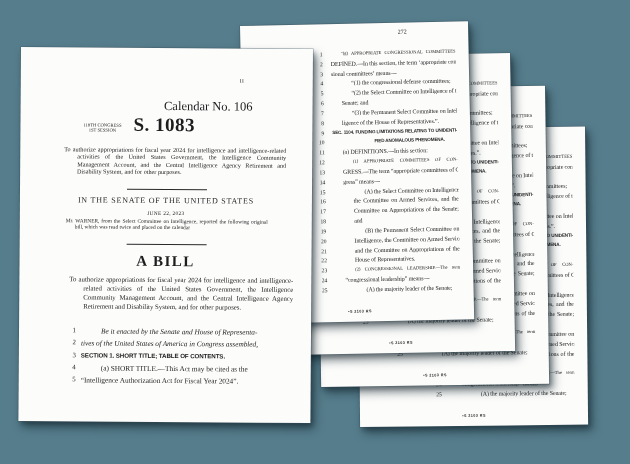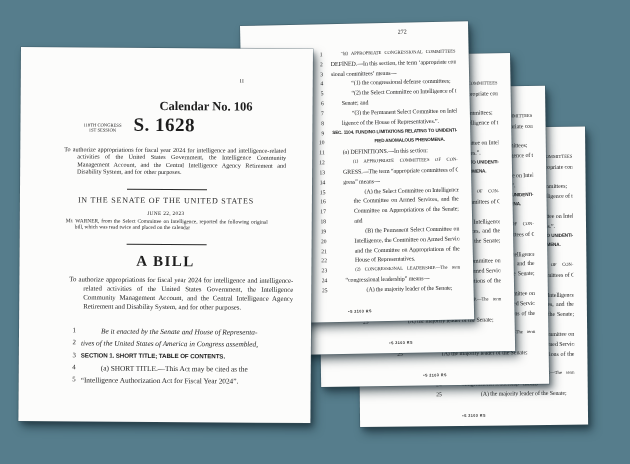--- a/index.html
+++ b/index.html
@@ -11,21 +11,21 @@
     position:absolute; background:#fcfcfb; color:#1d1d1d;
     transform-origin:top left;
     box-shadow: 0 0 0 0.6px rgba(60,82,92,.5),
                 4px 6px 10px rgba(12,28,36,.52),
                 2px 3px 4px rgba(12,28,36,.3);
   }
 
   
   #cover { left:21px; top:47px; width:292px; height:374px; transform:rotate(0.4deg); z-index:50; }
   .marker { position:absolute; left:219px; top:29px; font-size:5.5px; letter-spacing:.5px; }
-  .calendar { position:absolute; top:51px; right:60px; font-size:12.5px; font-weight:bold; }
+  .calendar { position:absolute; top:51px; right:60px; font-size:12.5px; font-weight:normal; }
   .congress { position:absolute; left:54px; top:75px; width:56px; text-align:center; font-size:4.6px; line-height:5.4px; }
   .billnum { position:absolute; left:113px; top:66px; font-size:19px; font-weight:bold; letter-spacing:.5px; }
   .preamble1 { position:absolute; left:44px; top:98px; width:222px; font-size:6.2px; line-height:7.4px;
                text-align:justify; padding-left:13px; text-indent:-13px; }
   .rule { position:absolute; left:107px; width:80px; height:1px; background:#2a2a2a; }
   .rule1 { top:141px; } .rule2 { top:196px; }
   .senate { position:absolute; top:148px; left:0; right:0; text-align:center; font-size:8px; letter-spacing:.8px; }
   .dateline { position:absolute; top:162px; left:0; right:0; text-align:center; font-size:5.4px; letter-spacing:.3px; }
   .reported { position:absolute; top:170px; left:46px; width:202px; font-size:5.4px; line-height:6.3px;
               text-align:justify; padding-left:9px; text-indent:-9px; }
@@ -68,21 +68,21 @@
 
 <div class="scene" style="background: rgb(86, 125, 140);">
 
   <div class="page" id="cover">
     <div class="marker">II</div>
     <div class="calendar">Calendar No. 106</div>
     <div class="congress">
       <div>118TH CONGRESS</div>
       <div>1ST SESSION</div>
     </div>
-    <div class="billnum">S. 1628</div>
+    <div class="billnum">S. 1083</div>
     <div class="preamble1">To authorize appropriations for fiscal year 2024 for intelligence and intelligence-related activities of the United States Government, the Intelligence Community Management Account, and the Central Intelligence Agency Retirement and Disability System, and for other purposes.</div>
     <div class="rule rule1"></div>
     <div class="senate">IN THE SENATE OF THE UNITED STATES</div>
     <div class="dateline">JUNE 22, 2023</div>
     <div class="reported">Mr. WARNER, from the Select Committee on Intelligence, reported the following original bill, which was read twice and placed on the calendar</div>
     <div class="rule rule2"></div>
     <div class="abill">A BILL</div>
     <div class="preamble2">To authorize appropriations for fiscal year 2024 for intelligence and intelligence-related activities of the United States Government, the Intelligence Community Management Account, and the Central Intelligence Agency Retirement and Disability System, and for other purposes.</div>
     <div class="cover-lines">
 

